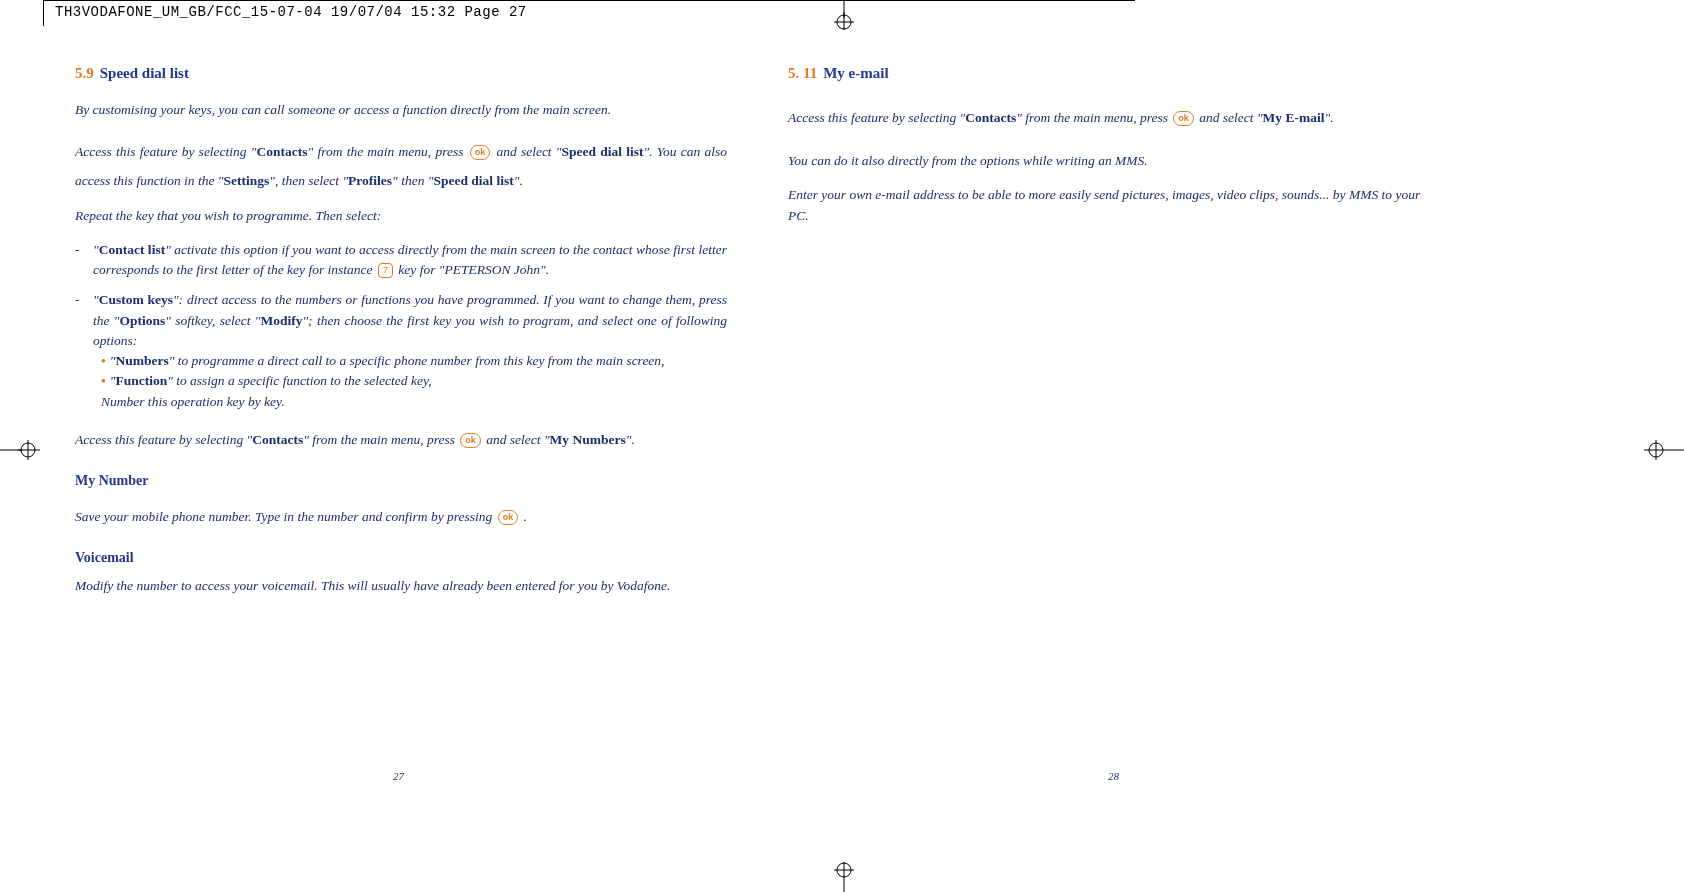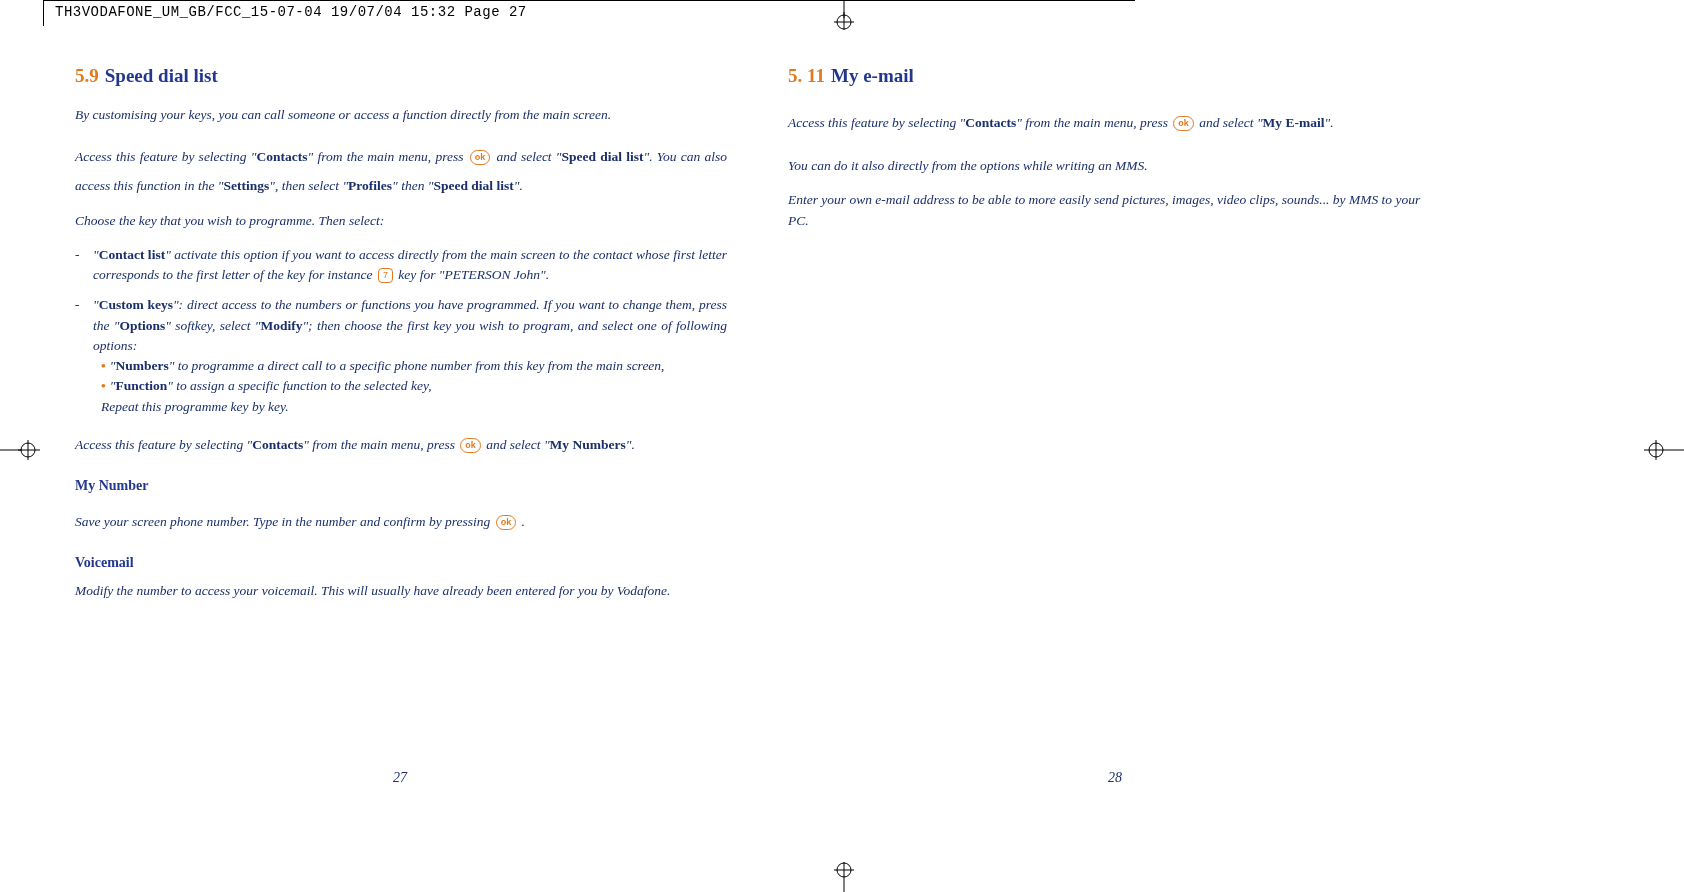--- a/index.html
+++ b/index.html
@@ -65,21 +65,21 @@
     top: 65px;
     width: 652px;
   }
   .page-right {
     position: absolute;
     left: 788px;
     top: 65px;
     width: 652px;
   }
   .section-heading {
-    font-size: 19px;
+    font-size: 15px;
     font-weight: bold;
     margin: 0 0 18px 0;
     font-family: Georgia, serif;
     color: #23388d;
   }
   .section-heading .num {
     color: #e17a1f;
     margin-right: 6px;
   }
   .para {
@@ -155,21 +155,21 @@
     color: #e17a1f;
     padding: 0 4px;
     height: 13px;
     line-height: 13px;
     vertical-align: middle;
     margin: 0 2px;
     font-family: Arial, sans-serif;
   }
   .page-number {
     position: absolute;
-    font-size: 14px;
+    font-size: 11px;
     font-style: italic;
     color: #1a2f6b;
   }
   .page-num-left {
     left: 393px;
     top: 770px;
   }
   .page-num-right {
     left: 1108px;
     top: 770px;
@@ -218,47 +218,47 @@
   <h2 class="section-heading">
     <span class="num">5.9</span><span>Speed dial list</span>
   </h2>
 
   <p class="para">By customising your keys, you can call someone or access a function directly from the main screen.</p>
 
   <p class="para justify">
     <span>Access this feature by selecting "</span><span class="bold">Contacts</span><span>" from the main menu, press </span><span class="ok-key">ok</span><span> and select "</span><span class="bold">Speed dial list</span><span>". You can also access this function in the "</span><span class="bold">Settings</span><span>", then select "</span><span class="bold">Profiles</span><span>" then "</span><span class="bold">Speed dial list</span><span>".</span>
   </p>
 
-  <p class="para">Choose the key that you wish to programme. Then select:</p>
+  <p class="para">Repeat the key that you wish to programme. Then select:</p>
 
   <div class="bullet-item">
     <div class="dash">-</div>
     <div class="content">
       <span>"</span><span class="bold">Contact list</span><span>" activate this option if you want to access directly from the main screen to the contact whose first letter corresponds to the first letter of the key for instance </span><span class="num-key">7</span><span> key for "PETERSON John".</span>
     </div>
   </div>
 
   <div class="bullet-item">
     <div class="dash">-</div>
     <div class="content">
       <span>"</span><span class="bold">Custom keys</span><span>": direct access to the numbers or functions you have programmed. If you want to change them, press the "</span><span class="bold">Options</span><span>" softkey, select "</span><span class="bold">Modify</span><span>"; then choose the first key you wish to program, and select one of following options:</span>
       <div class="sub-bullet"><span class="dot">•</span><span>"</span><span class="bold">Numbers</span><span>" to programme a direct call to a specific phone number from this key from the main screen,</span></div>
       <div class="sub-bullet"><span class="dot">•</span><span>"</span><span class="bold">Function</span><span>" to assign a specific function to the selected key,</span></div>
-      <div class="sub-bullet">Repeat this programme key by key.</div>
+      <div class="sub-bullet">Number this operation key by key.</div>
     </div>
   </div>
 
 
   <p class="para">
     <span>Access this feature by selecting "</span><span class="bold">Contacts</span><span>" from the main menu, press </span><span class="ok-key">ok</span><span> and select "</span><span class="bold">My Numbers</span><span>".</span>
   </p>
 
   <p class="sub-heading">My Number</p>
   <p class="para">
-    <span>Save your screen phone number. Type in the number and confirm by pressing </span><span class="ok-key">ok</span><span> .</span>
+    <span>Save your mobile phone number. Type in the number and confirm by pressing </span><span class="ok-key">ok</span><span> .</span>
   </p>
 
   <p class="sub-heading">Voicemail</p>
   <p class="para justify">Modify the number to access your voicemail. This will usually have already been entered for you by Vodafone.</p>
 
 </div>
 
 <div class="page-right">
 
   <h2 class="section-heading">

